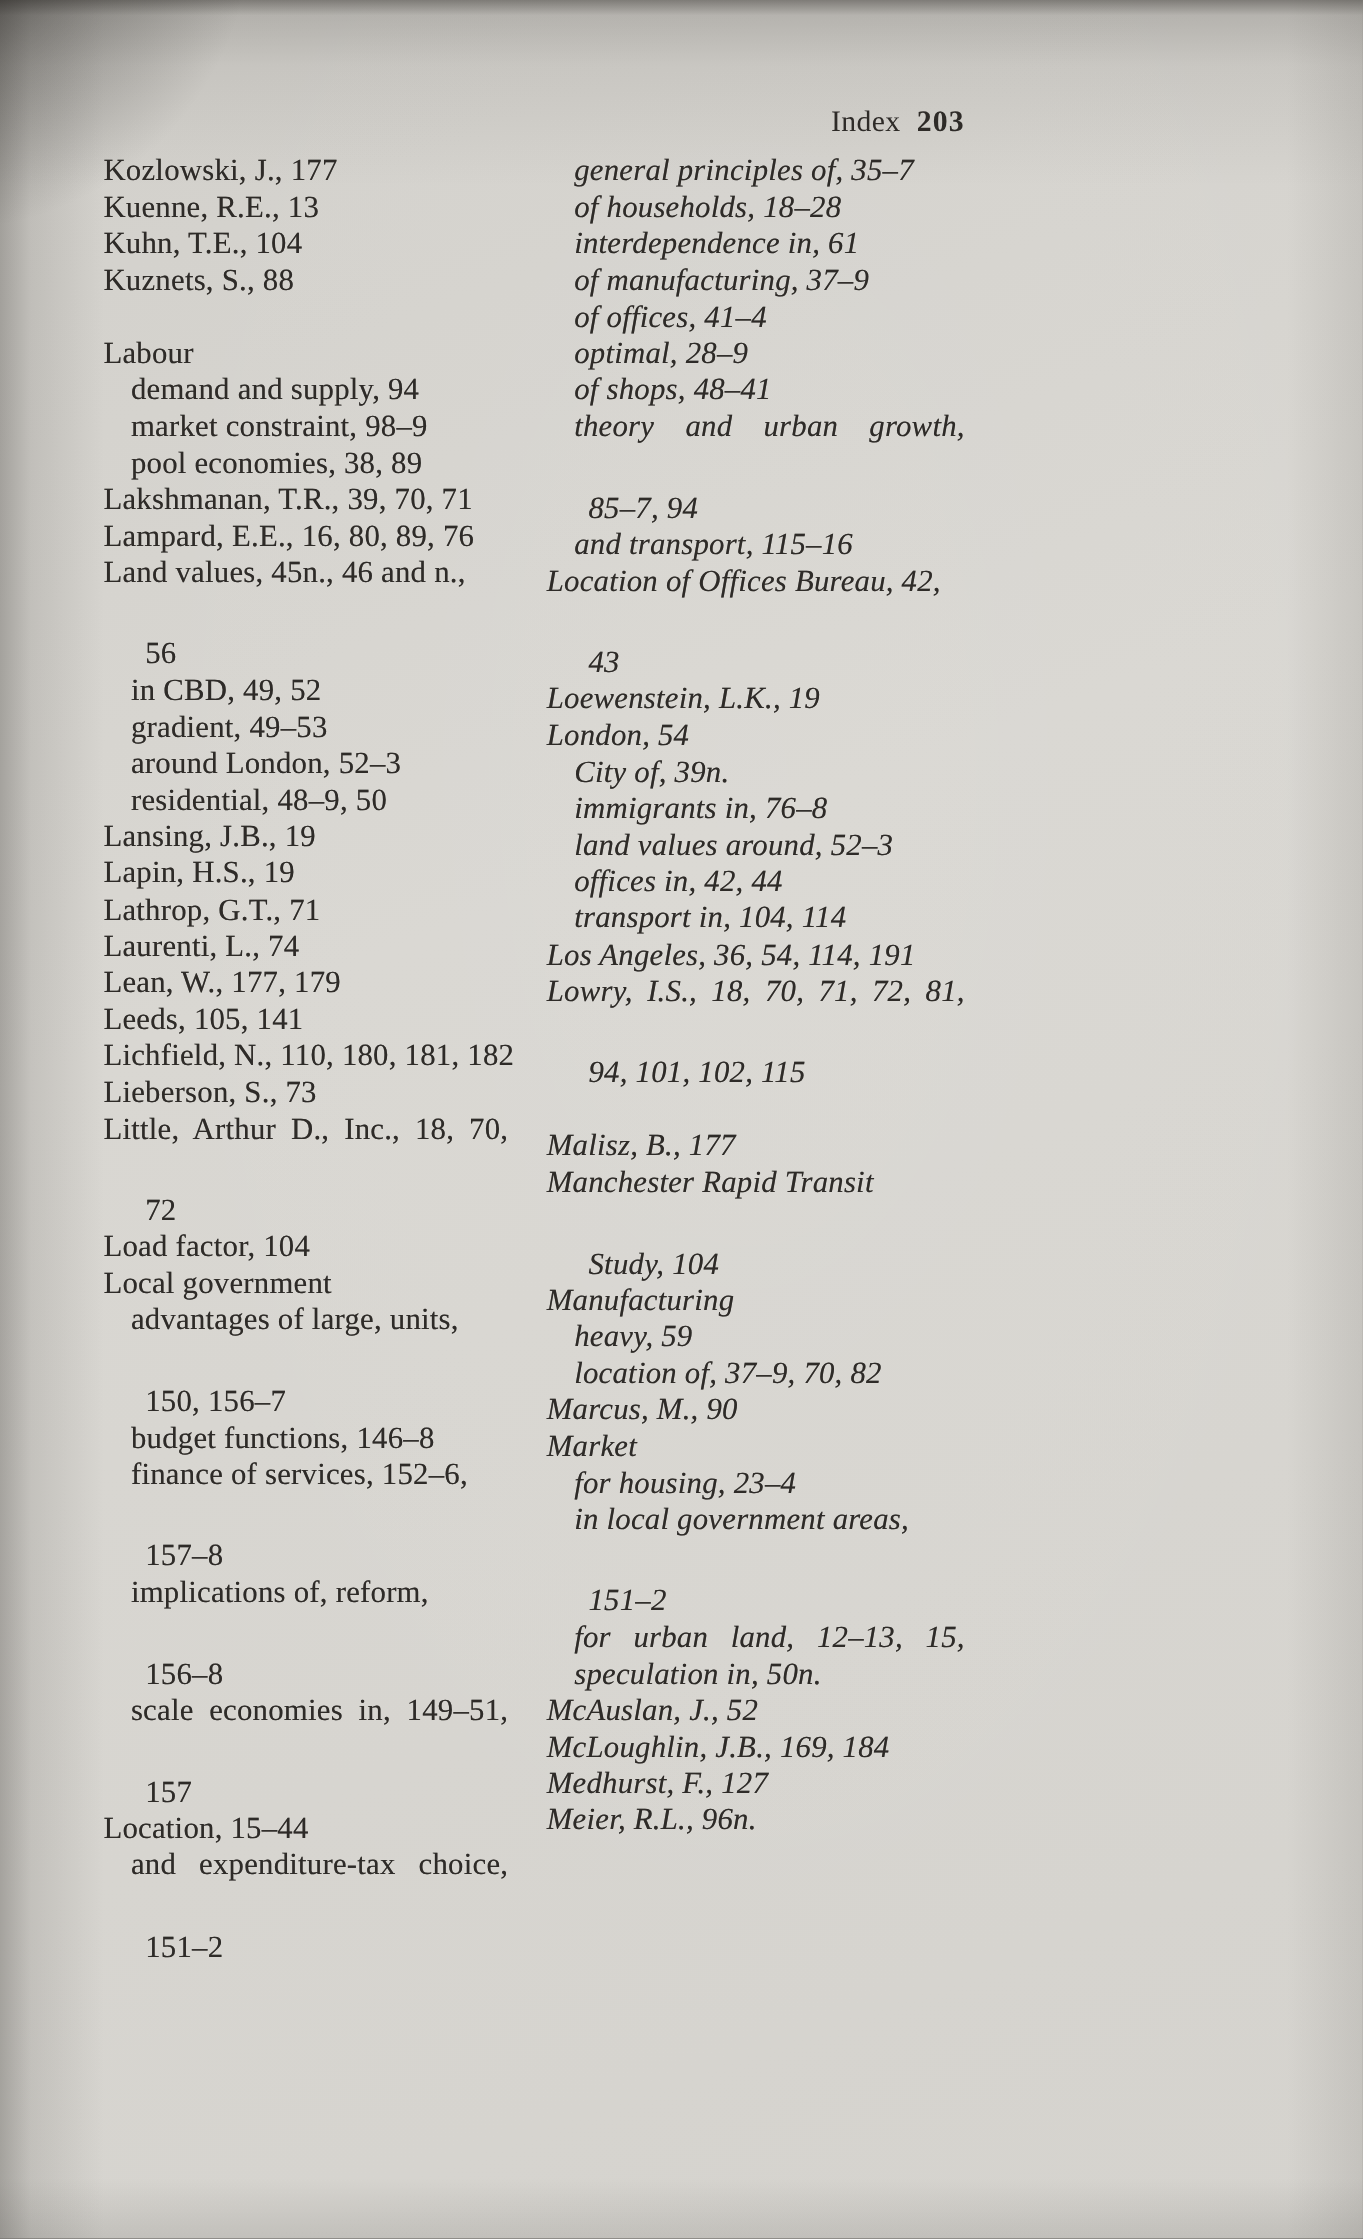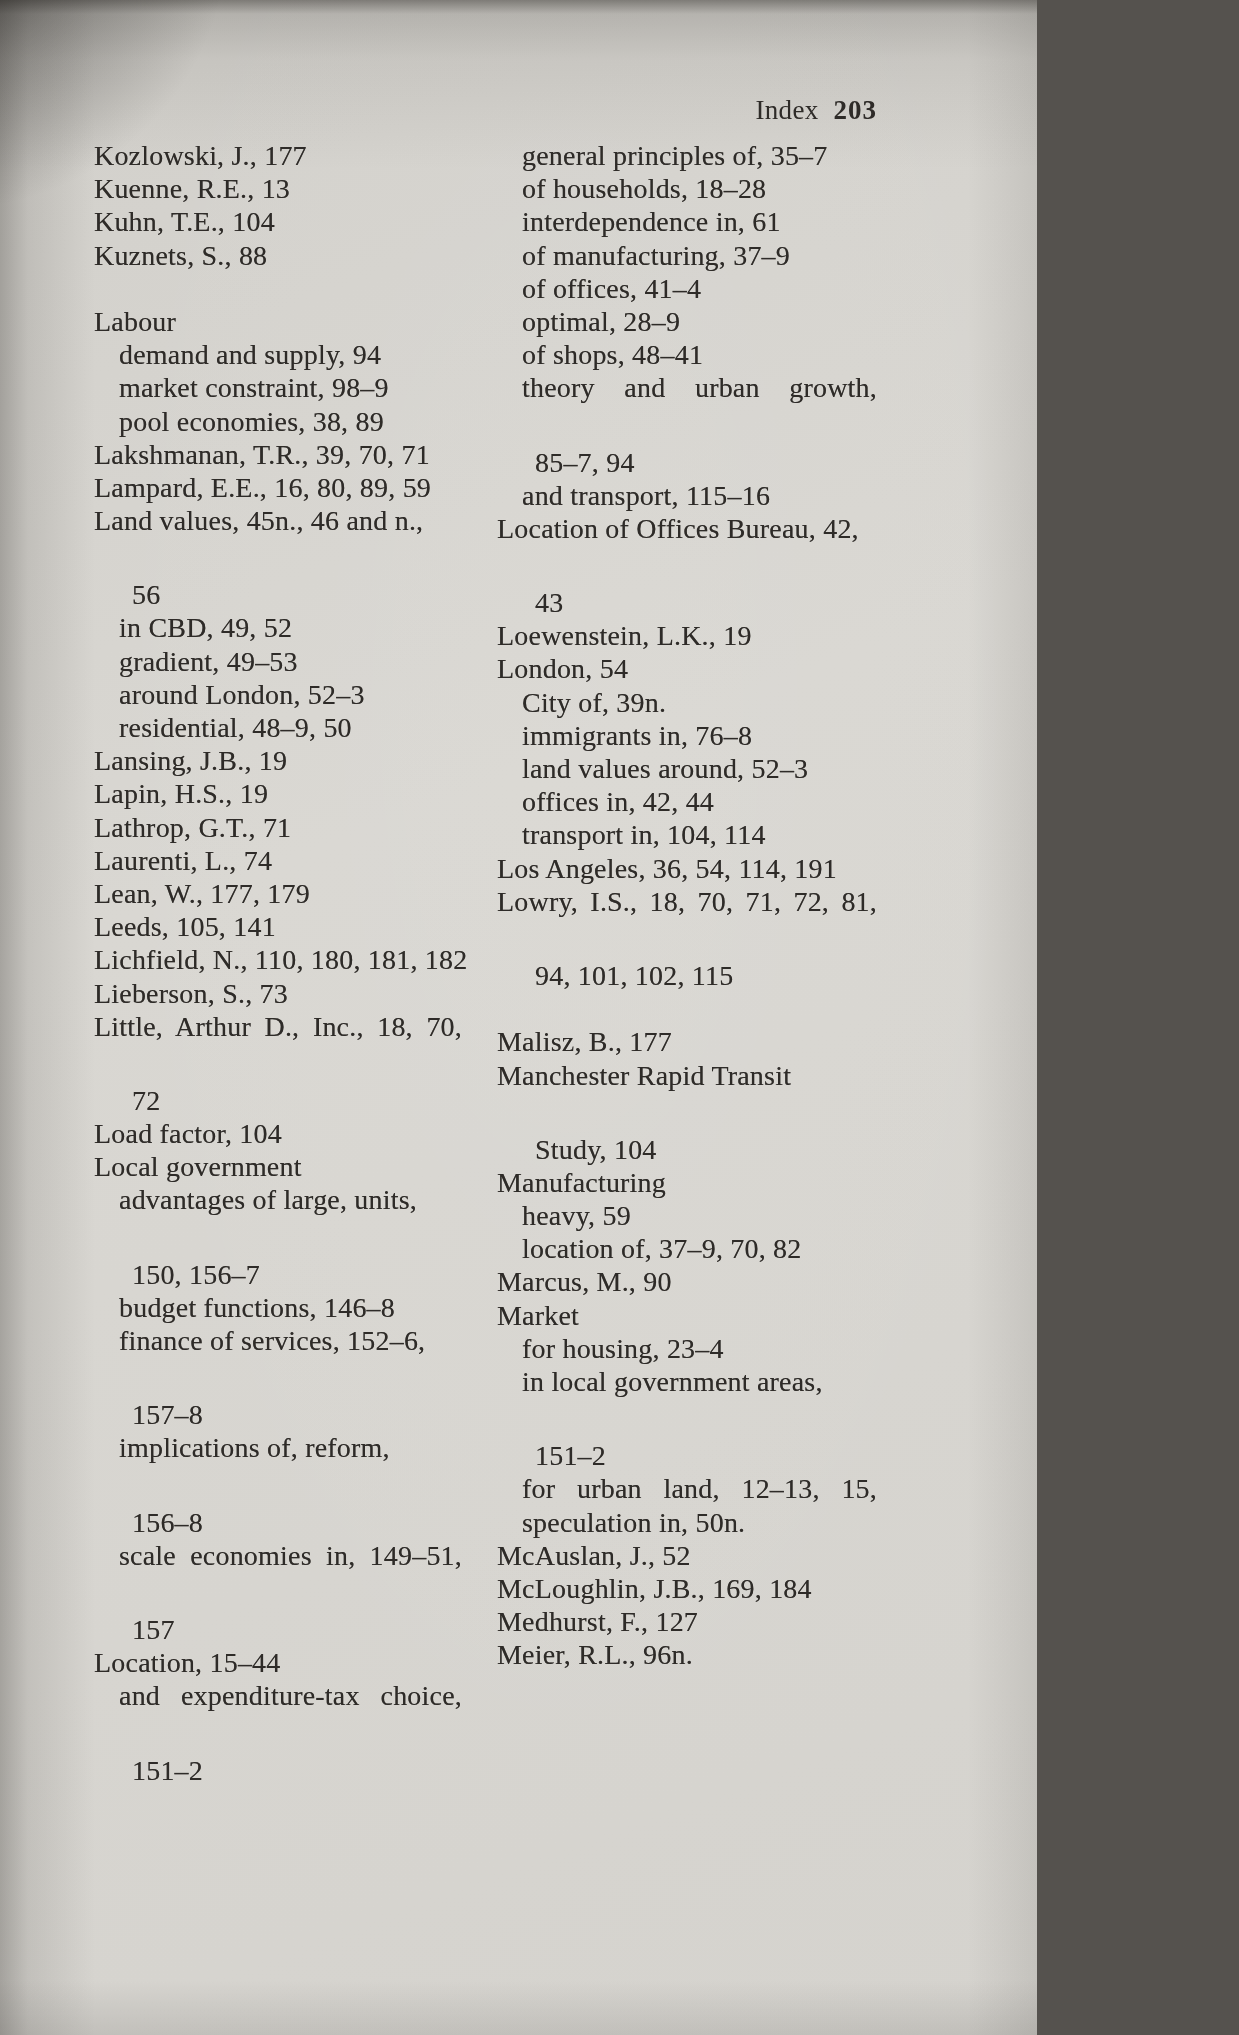--- a/index.html
+++ b/index.html
@@ -4,21 +4,21 @@
 <style>
   * { margin: 0; padding: 0; box-sizing: border-box; }
   html, body { width: 1239px; height: 2035px; }
   body {
     overflow: hidden;
     background: #55524e;
     font-family: "Liberation Serif", "DejaVu Serif", serif;
   }
   .page {
     position: relative;
-    width: 1037px;
+    width: 1239px;
     height: 2035px;
     color: #2e2b28;
     background:
       radial-gradient(circle at -50px -70px, rgba(18,16,14,0.60) 0px, rgba(18,16,14,0.28) 130px, rgba(18,16,14,0) 280px),
       linear-gradient(180deg, rgba(55,52,48,0.55) 0px, rgba(55,52,48,0.20) 14px, rgba(55,52,48,0.08) 60px, rgba(55,52,48,0) 170px),
       linear-gradient(90deg, rgba(48,45,41,0.30) 0px, rgba(48,45,41,0.12) 28px, rgba(48,45,41,0) 95px),
       linear-gradient(270deg, rgba(48,45,41,0.10) 0px, rgba(48,45,41,0) 70px),
       linear-gradient(0deg, rgba(48,45,41,0.12) 0px, rgba(48,45,41,0) 55px),
       radial-gradient(ellipse at 55% 35%, rgba(255,255,255,0.06) 0%, rgba(255,255,255,0) 65%),
       linear-gradient(160deg, #d2d0cb 0%, #d9d7d2 40%, #d5d3ce 100%);
@@ -40,21 +40,21 @@
     letter-spacing: 1px;
   }
   .column {
     position: absolute;
     top: 139px;
     font-size: 28px;
     letter-spacing: 0.2px;
     text-shadow: 0 0 0.6px rgba(46,43,40,0.55);
   }
   .column-left  { left: 94px;  width: 368px; }
-  .column-right { left: 497px; width: 380px; }
+  .column-right { left: 497px; width: 380px; font-style: italic; }
   .line {
     height: 33.2px;
     line-height: 33.2px;
     white-space: nowrap;
   }
   .line.indent-1 { padding-left: 25px; }
   .line.indent-2 { padding-left: 38px; margin-top: 41px; }
   .line.wide {
     white-space: normal;
     text-align: justify;
@@ -75,21 +75,21 @@
       <div class="line indent-0">Kozlowski, J., 177</div>
       <div class="line indent-0">Kuenne, R.E., 13</div>
       <div class="line indent-0">Kuhn, T.E., 104</div>
       <div class="line indent-0">Kuznets, S., 88</div>
       <div class="line indent-0 blank"></div>
       <div class="line indent-0">Labour</div>
       <div class="line indent-1">demand and supply, 94</div>
       <div class="line indent-1">market constraint, 98–9</div>
       <div class="line indent-1">pool economies, 38, 89</div>
       <div class="line indent-0">Lakshmanan, T.R., 39, 70, 71</div>
-      <div class="line indent-0">Lampard, E.E., 16, 80, 89, 59</div>
+      <div class="line indent-0">Lampard, E.E., 16, 80, 89, 76</div>
       <div class="line indent-0">Land values, 45n., 46 and n.,</div>
       <div class="line indent-2">56</div>
       <div class="line indent-1">in CBD, 49, 52</div>
       <div class="line indent-1">gradient, 49–53</div>
       <div class="line indent-1">around London, 52–3</div>
       <div class="line indent-1">residential, 48–9, 50</div>
       <div class="line indent-0">Lansing, J.B., 19</div>
       <div class="line indent-0">Lapin, H.S., 19</div>
       <div class="line indent-0">Lathrop, G.T., 71</div>
       <div class="line indent-0">Laurenti, L., 74</div>

